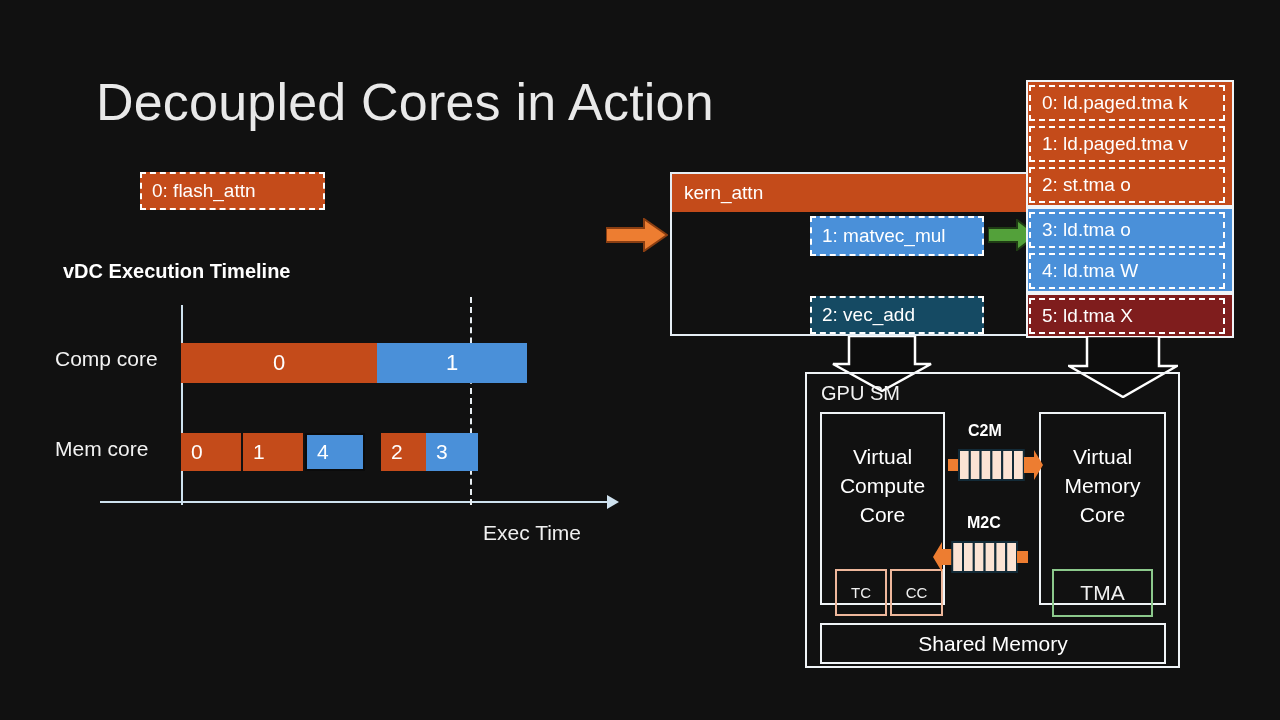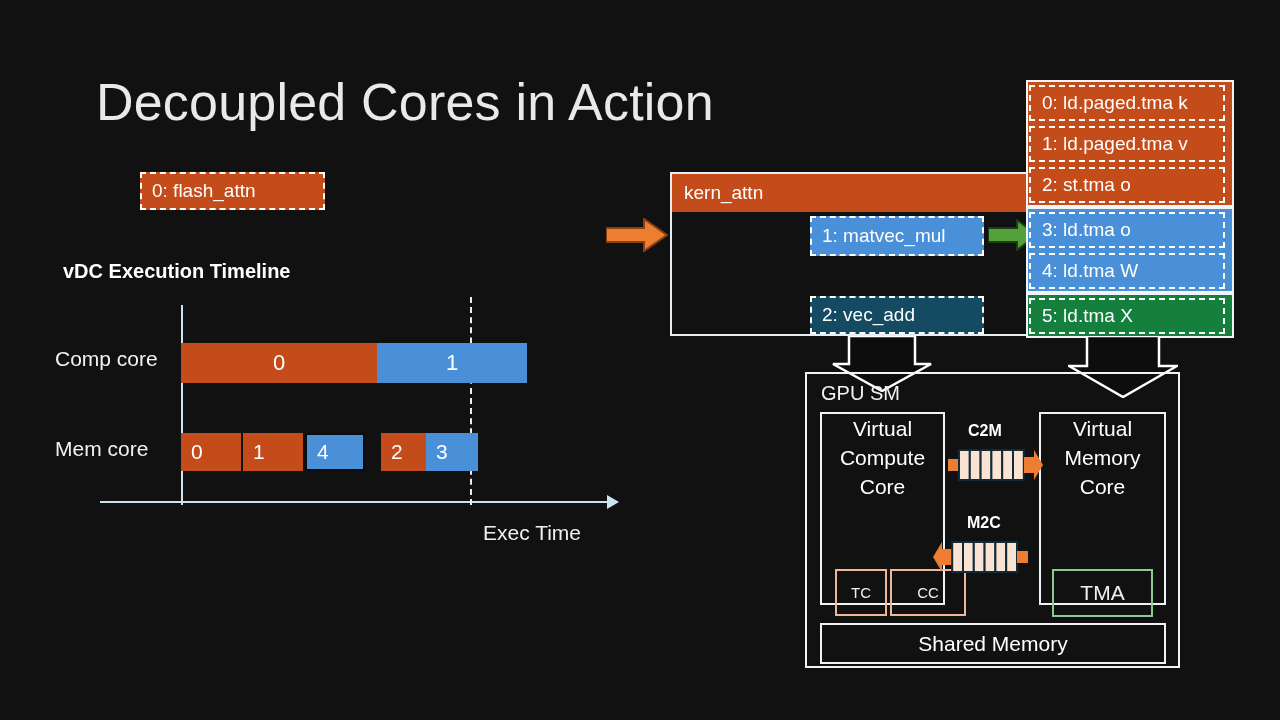--- a/index.html
+++ b/index.html
@@ -247,40 +247,41 @@
     color: #f2f2f2;
     white-space: nowrap;
   }
   .core-box {
     position: absolute;
     box-sizing: border-box;
     border: 2px solid #f0f4f7;
     display: flex;
     align-items: flex-start;
     justify-content: center;
+    padding-top: 28px;
   }
   #vcc-box { left: 13px;  top: 38px; width: 125px; height: 193px; }
   #vmc-box { left: 232px; top: 38px; width: 127px; height: 193px; }
   .core-title {
     font-size: 21px;
     line-height: 29px;
     color: #ffffff;
     text-align: center;
   }
   .sub-box {
     position: absolute;
     box-sizing: border-box;
     display: flex;
     align-items: center;
     justify-content: center;
     font-size: 15px;
     color: #f0f0f0;
   }
   #tc-box { left: 28px; top: 195px; width: 52px; height: 47px; border: 2px solid #eeb79b; }
-  #cc-box { left: 83px; top: 195px; width: 76px; height: 47px; border: 2px solid #eeb79b; }
+  #cc-box { left: 83px; top: 195px; width: 53px; height: 47px; border: 2px solid #eeb79b; }
   #tma-box {
     left: 245px; top: 195px; width: 101px; height: 48px;
     border: 2px solid #8cc98c;
     font-size: 21px;
   }
   #shared-mem {
     position: absolute;
     left: 13px;
     top: 249px;
     width: 346px;
@@ -360,21 +361,21 @@
   <div id="inst-list">
       <div class="inst-group" id="grp-orange" style="background: rgb(196, 75, 26); top: 0px; height: 127px;">
         <div class="inst-item" style="top: 3px;">0: ld.paged.tma k</div>
         <div class="inst-item" style="top: 44px;">1: ld.paged.tma v</div>
         <div class="inst-item" style="top: 85px;">2: st.tma o</div>
       </div>
       <div class="inst-group" id="grp-blue" style="background: rgb(74, 144, 217); top: 127px; height: 86px;">
         <div class="inst-item" style="top: 3px;">3: ld.tma o</div>
         <div class="inst-item" style="top: 44px;">4: ld.tma W</div>
       </div>
-      <div class="inst-group" id="grp-teal" style="background: #15803d; top: 213px; height: 45px;">
+      <div class="inst-group" id="grp-teal" style="background: #7f1d1d; top: 213px; height: 45px;">
         <div class="inst-item" style="top: 3px;">5: ld.tma X</div>
       </div>
     </div>
 
   <svg class="white-down-arrow" style="left:832px; top:336px; width:100px; height:56px;" viewBox="0 0 100 56">
     <polygon points="17,0 17,28 1,28 50,55 99,28 83,28 83,0" fill="#0d0d0d" stroke="#ffffff" stroke-width="2.5"></polygon>
   </svg>
   <svg class="white-down-arrow" style="left:1068px; top:336px; width:110px; height:62px;" viewBox="0 0 110 62">
     <polygon points="19,0 19,30 1,30 55,61 109,30 91,30 91,0" fill="#0d0d0d" stroke="#ffffff" stroke-width="2.5"></polygon>
   </svg>

